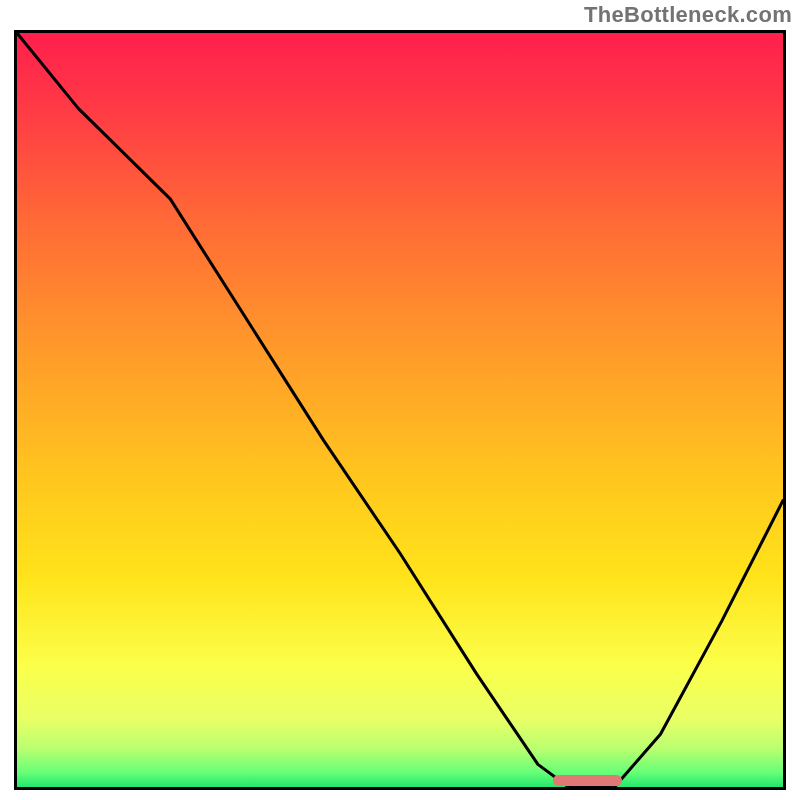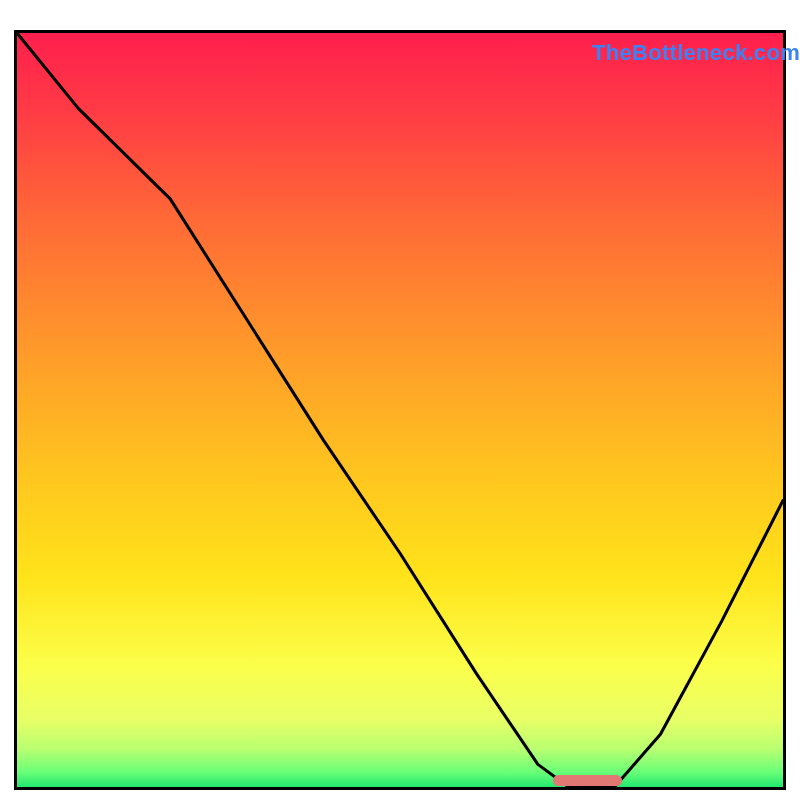--- a/index.html
+++ b/index.html
@@ -11,28 +11,27 @@
     background: #fff;
   }
   .container {
     position: relative;
     width: 800px;
     height: 800px;
   }
   .watermark {
     position: absolute;
     top: 2px;
-    right: 0;
+    right: 8px;
     font-family: Arial, Helvetica, sans-serif;
     font-weight: bold;
     font-size: 22px;
-    color: #3b82f6;
+    color: #737373;
     letter-spacing: 0.3px;
     z-index: 10;
-    margin-top: 38px;
   }
   .plot {
     position: absolute;
     top: 30px;
     left: 14px;
     width: 772px;
     height: 760px;
     border: 3px solid #000;
     box-sizing: border-box;
     overflow: hidden;

